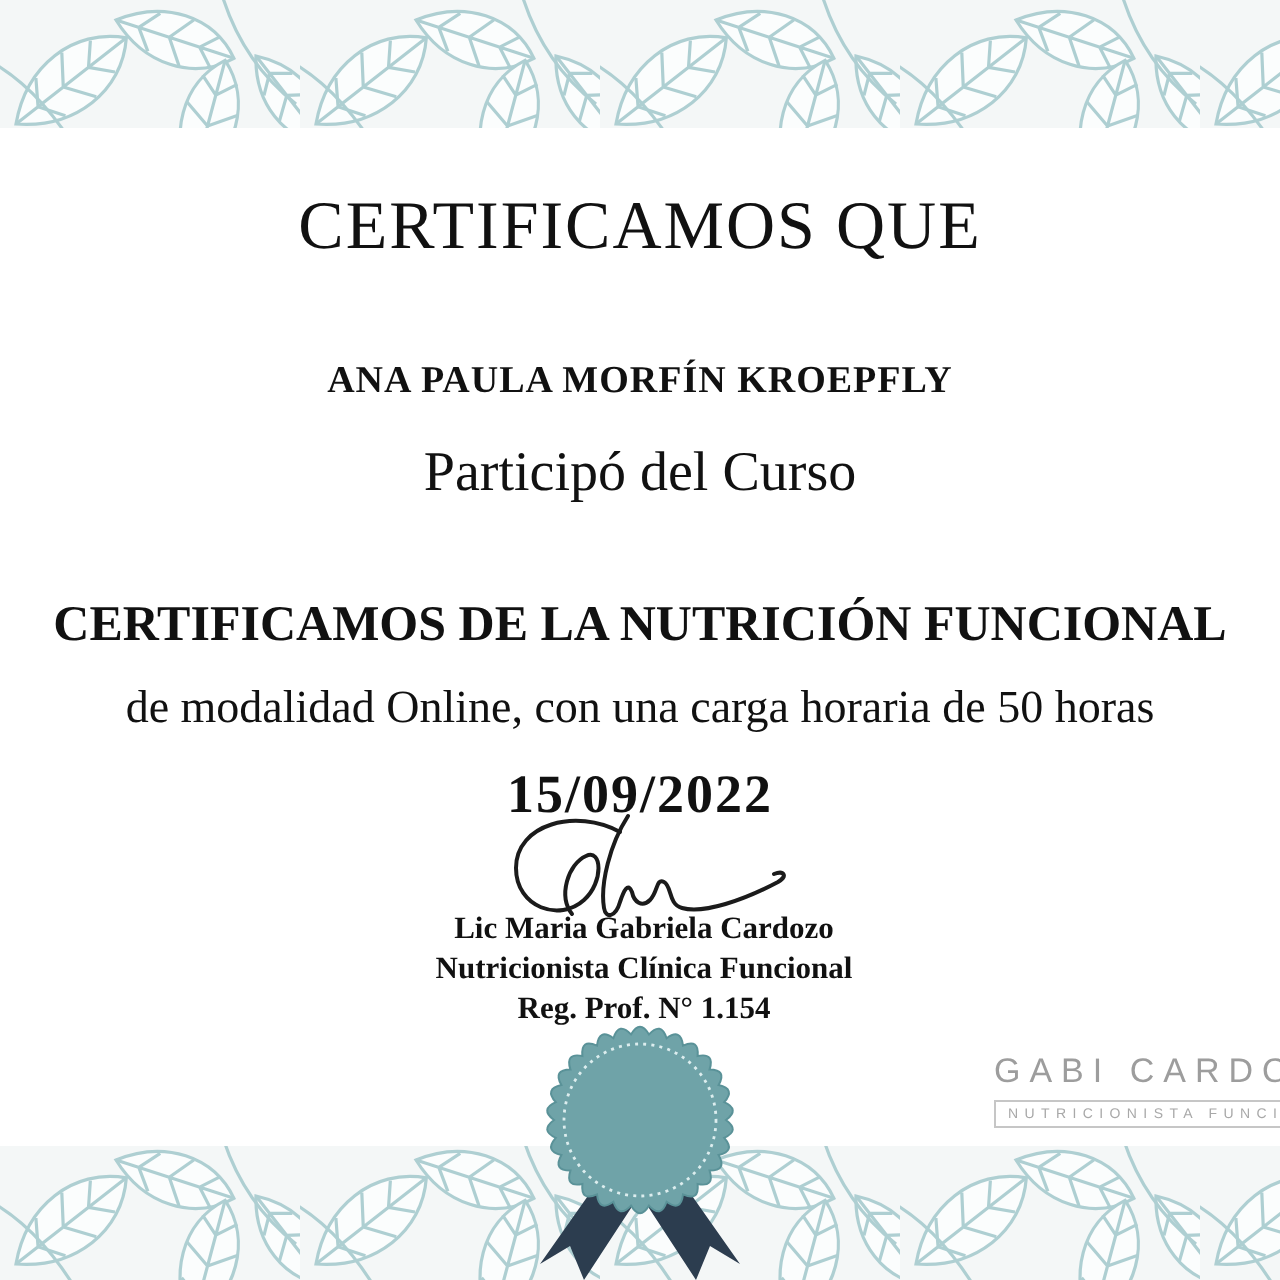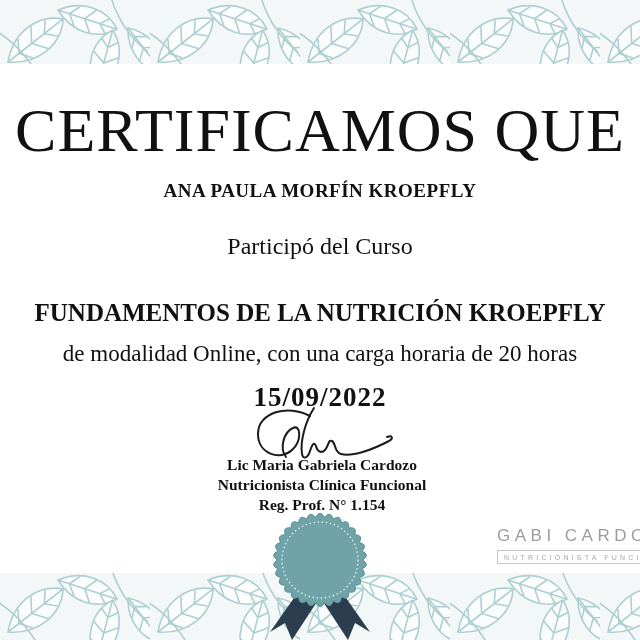--- a/index.html
+++ b/index.html
@@ -1,23 +1,23 @@
 <!DOCTYPE html>
 <html><head>
 <meta charset="utf-8">
 <style>
   html,body{margin:0;padding:0;}
   body{width:640px;height:640px;overflow:hidden;background:#fff;
        font-family:"Liberation Serif", serif;color:#111;}
   .stage{position:relative;width:640px;height:640px;overflow:hidden;}
   .bg{position:absolute;left:0;top:0;width:640px;height:640px;z-index:0;}
   .txt{position:absolute;left:0;width:640px;text-align:center;white-space:nowrap;z-index:2;}
-  .title{top:95px;font-size:62px;letter-spacing:1px;font-weight:400;}
+  .title{top:95px;font-size:34px;letter-spacing:1px;font-weight:400;}
   .recipient{top:180px;font-size:19px;font-weight:bold;letter-spacing:.5px;}
-  .participo{top:233px;font-size:24px;}
+  .participo{top:221px;font-size:28px;}
   .course{top:299px;font-size:25px;font-weight:bold;}
   .modalidad{top:341px;font-size:23px;}
   .date{top:382px;font-size:27px;font-weight:600;letter-spacing:1px;}
   .signature{position:absolute;left:248px;top:404px;z-index:2;}
   .signer{position:absolute;left:0;top:455px;width:644px;text-align:center;z-index:2;
           font-size:15.5px;font-weight:bold;line-height:20px;}
   .badge{position:absolute;left:230px;top:500px;z-index:3;}
   .logo{position:absolute;left:497px;top:526px;width:220px;z-index:2;
         font-family:"Liberation Sans", sans-serif;}
   .logo-name{font-size:17px;letter-spacing:4.5px;color:#9d9d9d;white-space:nowrap;}
@@ -55,22 +55,22 @@
         </g>
       </pattern>
     </defs>
     <rect x="0" y="0" width="640" height="64" fill="url(#leaves)"></rect>
     <rect x="0" y="573" width="640" height="67" fill="url(#leaves)"></rect>
   </svg>
 
   <div class="txt title">CERTIFICAMOS QUE</div>
   <div class="txt recipient">ANA PAULA MORFÍN KROEPFLY</div>
   <div class="txt participo">Participó del Curso</div>
-  <div class="txt course">FUNDAMENTOS DE LA NUTRICIÓN KROEPFLY</div>
-  <div class="txt modalidad">de modalidad Online, con una carga horaria de 20 horas</div>
+  <div class="txt course">CERTIFICAMOS DE LA NUTRICIÓN FUNCIONAL</div>
+  <div class="txt modalidad">de modalidad Online, con una carga horaria de 50 horas</div>
   <div class="txt date">15/09/2022</div>
 
   <svg class="signature" width="150" height="62" viewBox="0 0 150 62">
     <g fill="none" stroke="#1b1b1b" stroke-width="2" stroke-linecap="round">
       <path d="M62,12 C40,0 10,8 10,30 C10,50 32,57 44,46 C54,37 53,20 45,24 C36,28 31,44 38,53"></path>
       <path d="M66,4 C57,18 52,38 54,50 C55,56 60,54 62,47 C64,41 66,37 68,42 C69,47 73,50 77,46 C81,42 80,35 84,37 C88,39 86,48 93,50 C104,53 124,46 141,37 C146,34 144,31 139,33"></path>
     </g>
   </svg>
 
   <div class="signer">

